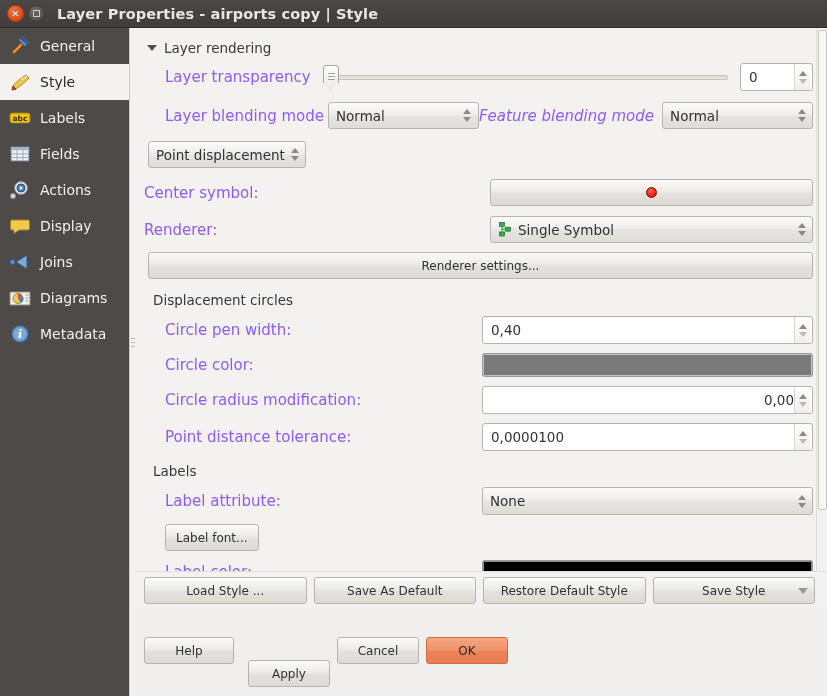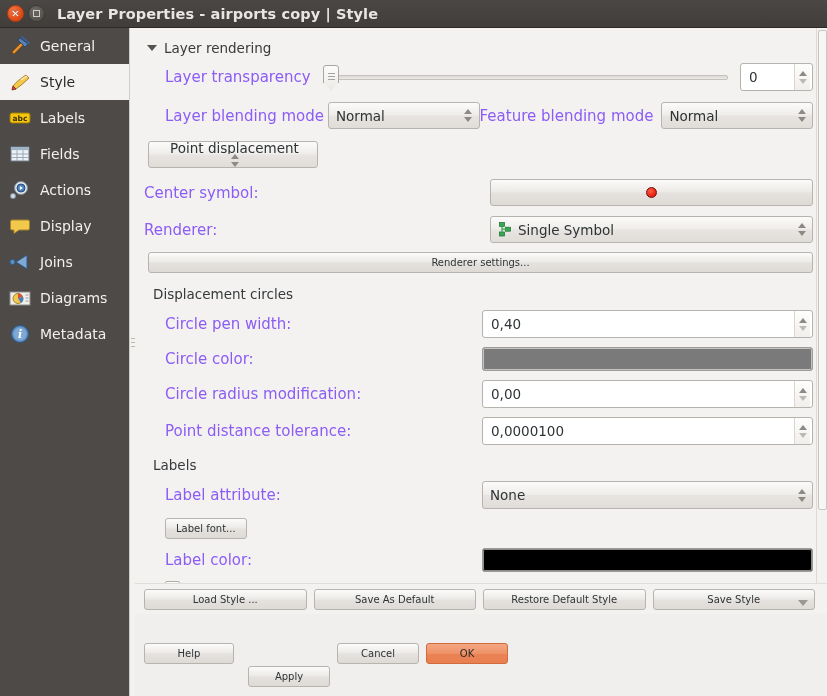--- a/index.html
+++ b/index.html
@@ -157,23 +157,23 @@
   .group-title {
     font-size: 13.5px; color: #35393b;
     margin: 9px 0 8px 9px;
   }
 
   .btn {
     background: linear-gradient(to bottom, #fbfbfa 0%, #eceae7 48%, #e4e1de 52%, #dedbd7 100%);
     border: 1px solid #b7b3ae;
     border-radius: 3px;
     color: #2e3436;
-    font-size: 10px;
+    font-size: 12px;
     padding: 4px 10px;
-    height: 21px;
+    height: 27px;
     display: inline-flex; align-items: center; justify-content: center;
     cursor: default;
     font-family: inherit;
     white-space: nowrap;
   }
   .btn.wide { width: 100%; }
   .btn.ok {
     background: linear-gradient(to bottom, #f4a784 0%, #ef9167 50%, #ec8355 52%, #e97f50 100%);
     border-color: #cf6b3c;
     color: #2b2b2b;
@@ -470,32 +470,32 @@
 
           <div class="row" style="margin-bottom:12px;">
             <div class="lbl ind" style="width:176px;">Layer blending mode</div>
             <div class="combo" style="width:163px;margin-left:8px;">
               <span class="ctext">Normal</span>
               <span class="updown">
                 <span class="up-ar"></span>
                 <span class="dn-ar"></span>
               </span>
             </div>
-            <div class="lbl" style="">Feature blending mode</div>
+            <div class="lbl" style="font-style:italic;">Feature blending mode</div>
             <div class="combo" style="width:163px;margin-left:8px;">
               <span class="ctext">Normal</span>
               <span class="updown">
                 <span class="up-ar"></span>
                 <span class="dn-ar"></span>
               </span>
             </div>
           </div>
 
           <div class="row" style="margin-bottom:11px;">
-            <div class="combo" style="width:170px;margin-left:4px;flex-direction:column;">
+            <div class="combo" style="width:158px;margin-left:4px;">
               <span class="ctext">Point displacement</span>
               <span class="updown">
                 <span class="up-ar"></span>
                 <span class="dn-ar"></span>
               </span>
             </div>
           </div>
 
           <div class="row" style="margin-bottom:10px;">
             <div class="lbl" style="width:346px;">Center symbol:</div>
@@ -542,21 +542,21 @@
             </div>
           </div>
 
           <div class="row">
             <div class="lbl ind" style="width:338px;">Circle color:</div>
             <div class="colorbtn" style="flex:1;background:#7a7a7a;"></div>
           </div>
 
           <div class="row">
             <div class="lbl ind" style="width:338px;">Circle radius modification:</div>
-            <div class="field" style="flex:1;">
+            <div class="field" style="flex:1;text-align:right;">
               <span class="ftext">0,00</span>
               <span class="spin">
                 <span class="up-ar"></span>
                 <span class="dn-ar light"></span>
               </span>
             </div>
           </div>
 
           <div class="row" style="margin-bottom:12px;">
             <div class="lbl ind" style="width:338px;">Point distance tolerance:</div>

